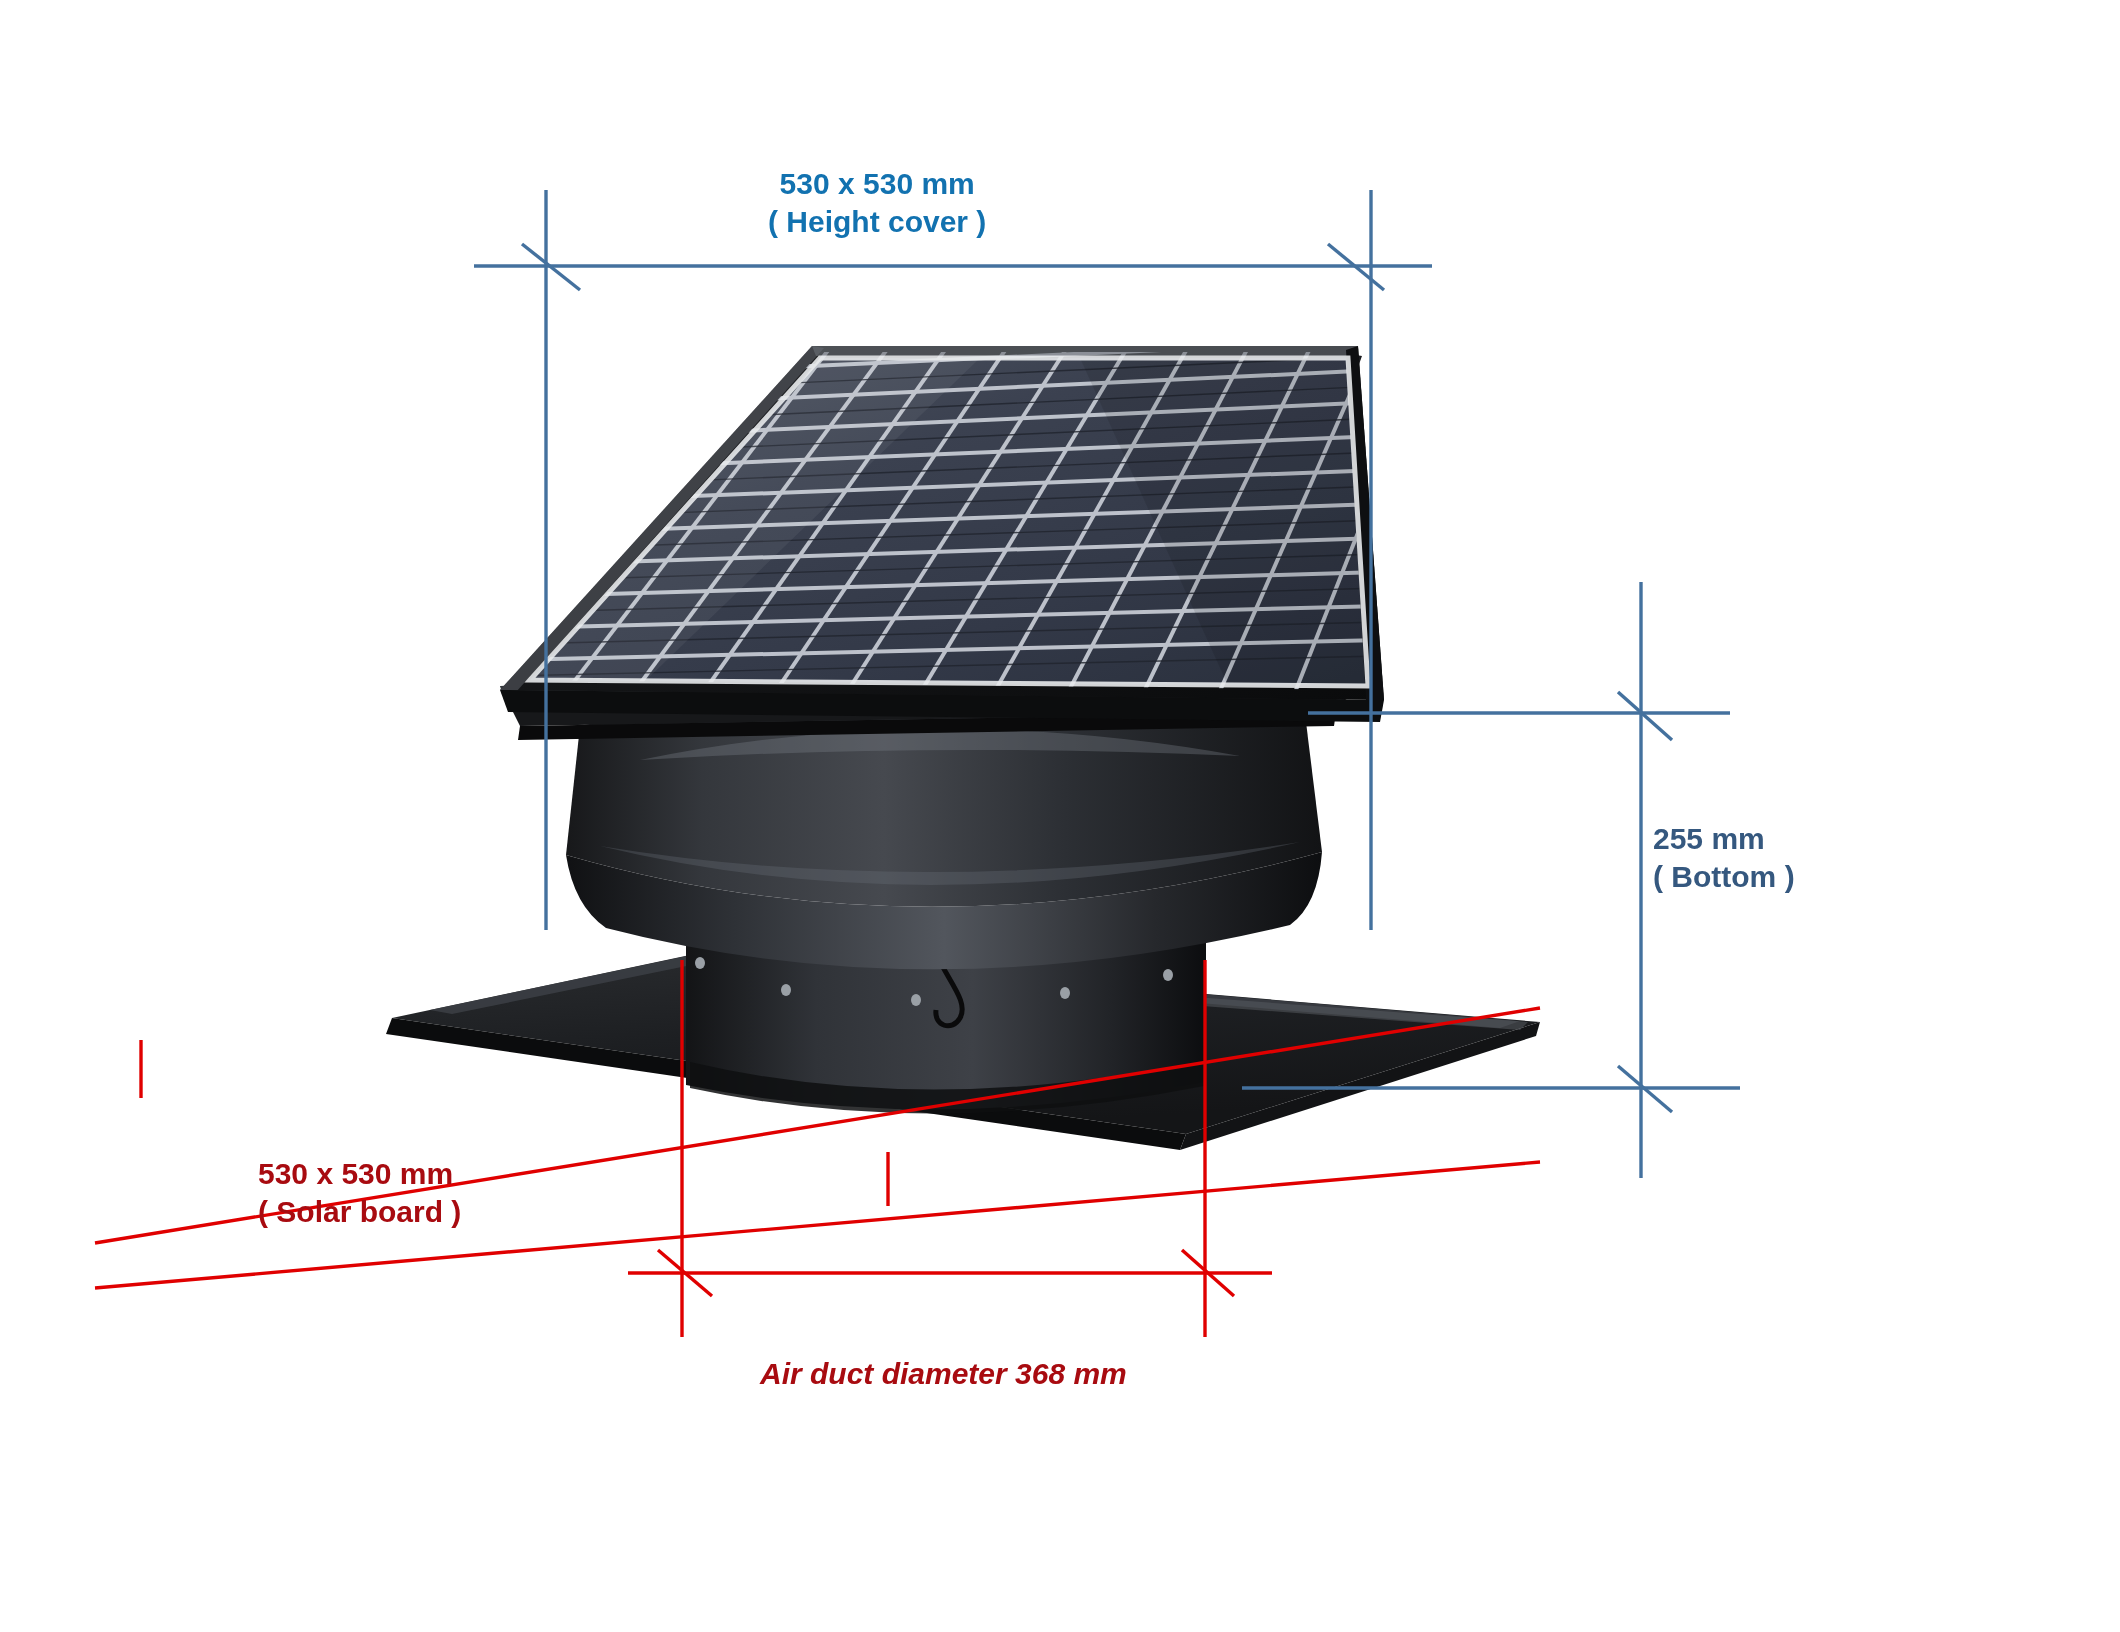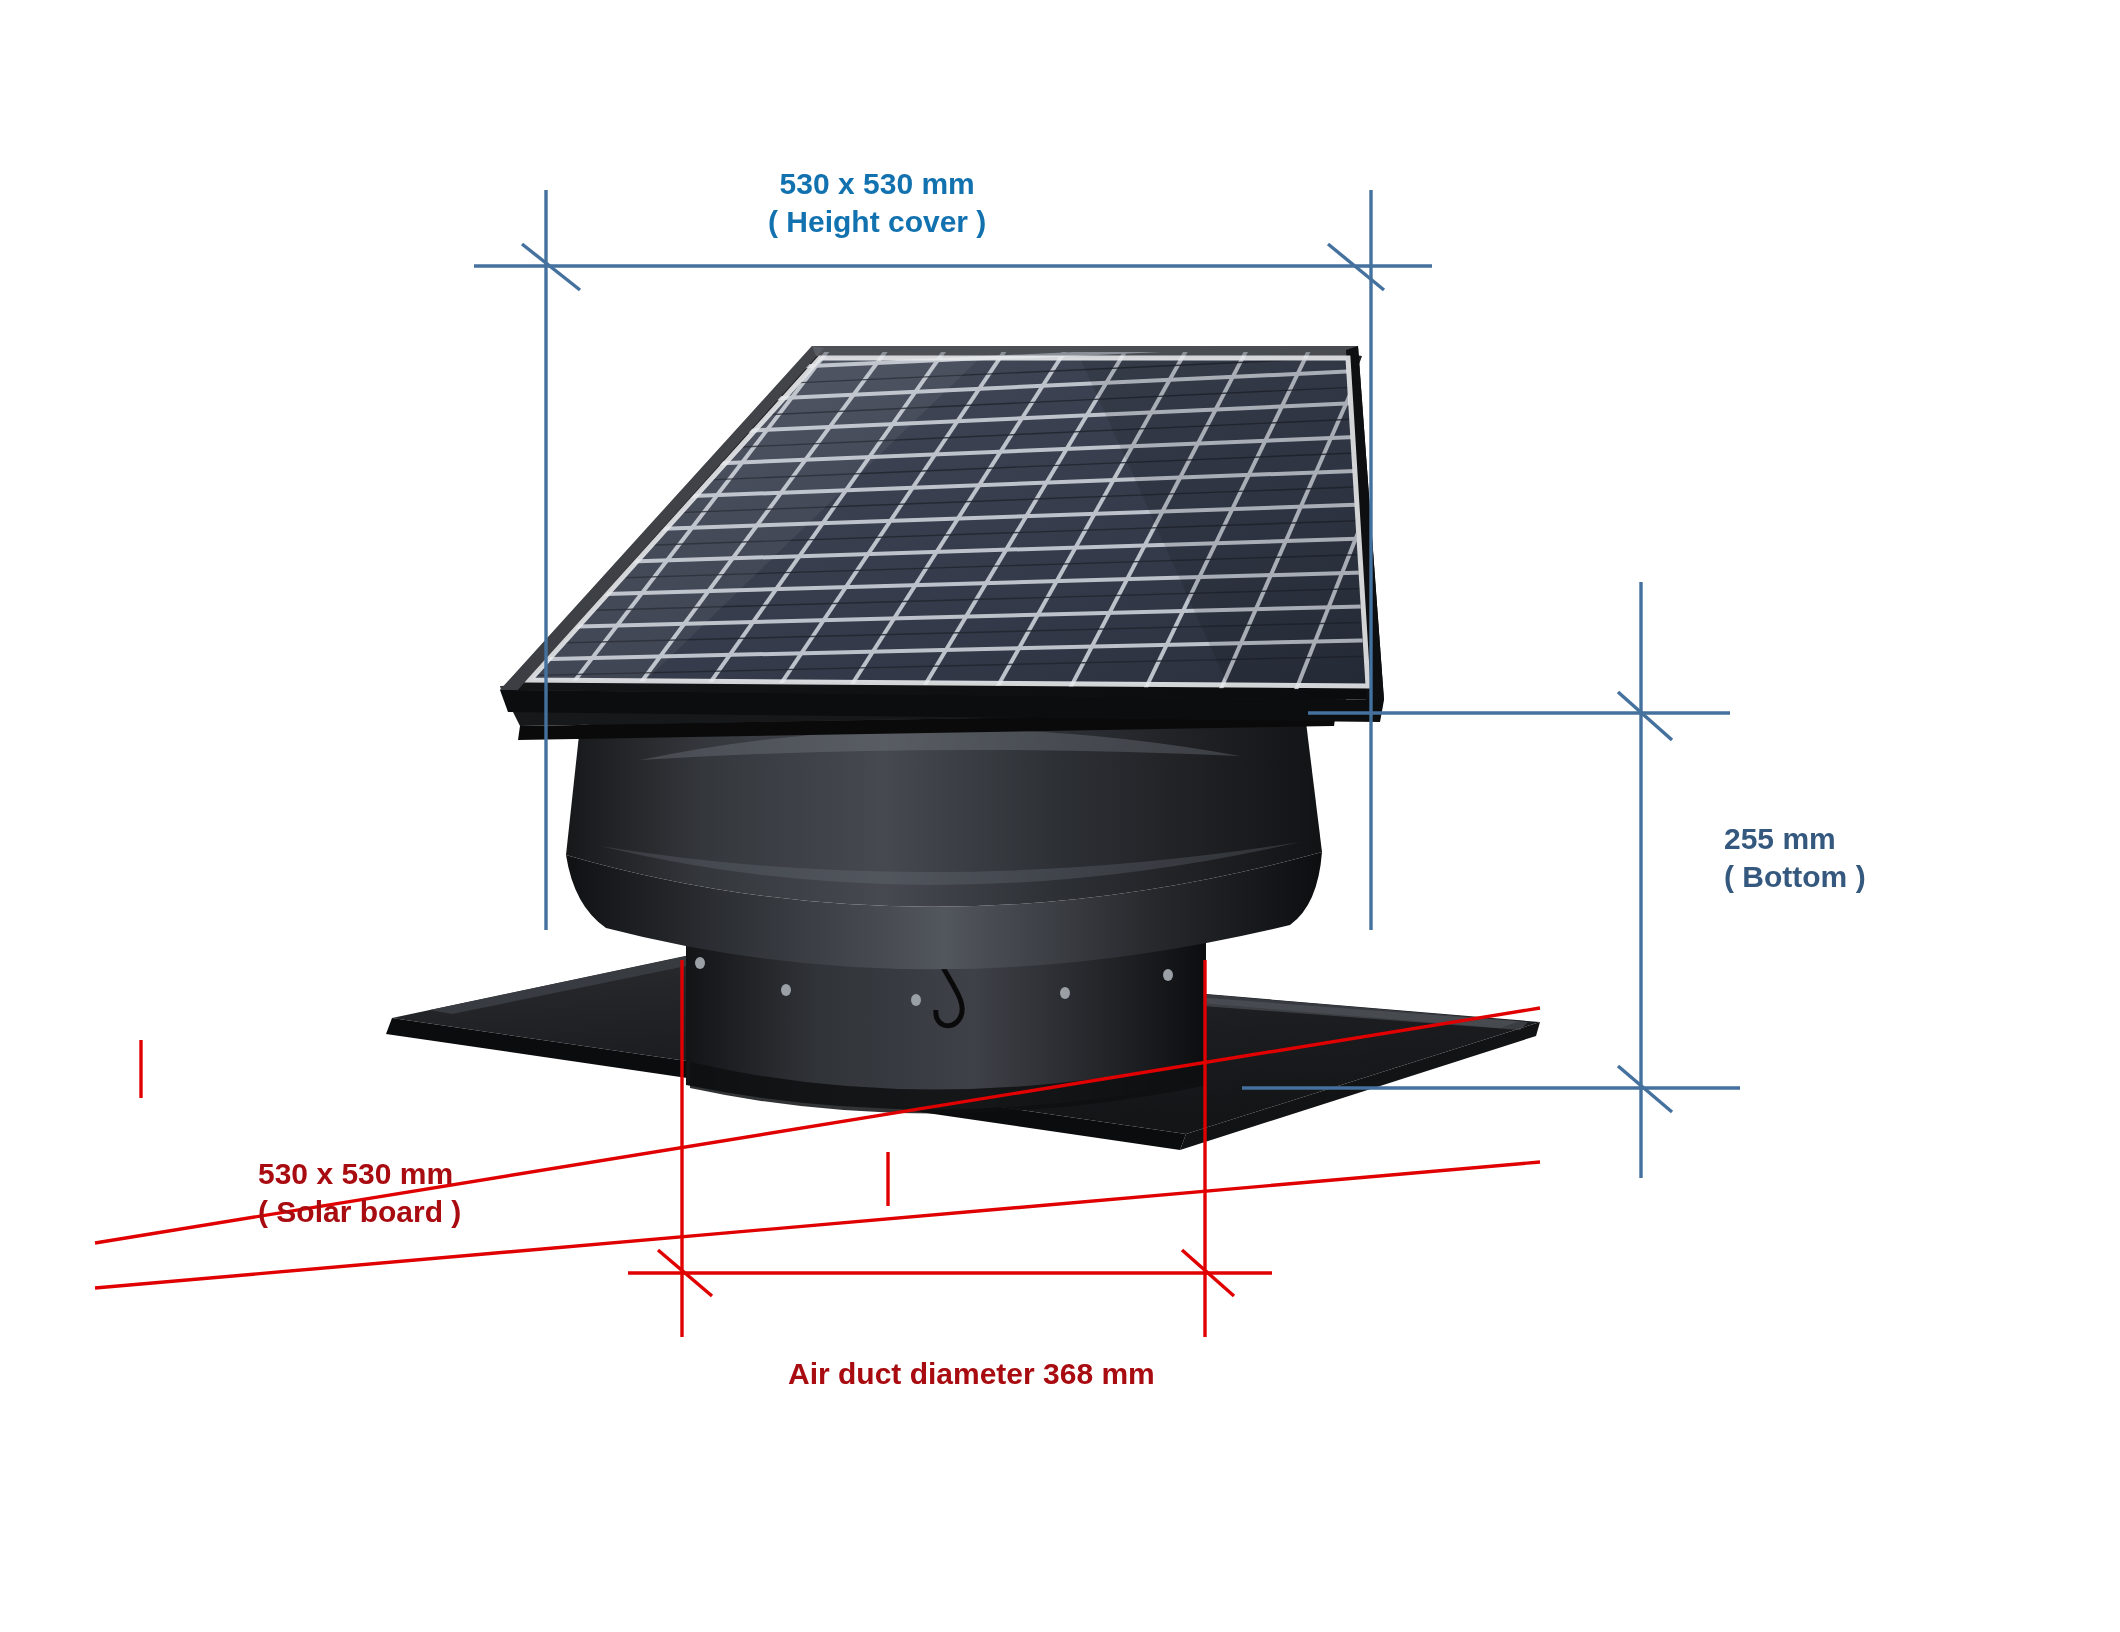--- a/index.html
+++ b/index.html
@@ -44,23 +44,23 @@
     font-weight: bold;
     line-height: 1.28;
     margin-top: 15px;
   }
   .dim-text.blue   { color: #1272b0; font-size: 30px; }
   .dim-text.navy   { color: #35587f; font-size: 30px; }
   .dim-text.darkred{ color: #a80b10; font-size: 30px; }
   .dim-line-1 { display: block; }
   .dim-line-2 { display: block; }
   #lbl-shroud { left: 768px; top: 150px; text-align: center; }
-  #lbl-height { left: 1724px; top: 805px; }
+  #lbl-height { left: 1653px; top: 805px; }
   #lbl-bottom { left: 258px; top: 1140px; }
-  #lbl-duct   { left: 788px; top: 1340px; }
+  #lbl-duct   { left: 760px; top: 1340px; font-style: italic; }
 </style>
 </head>
 <body>
 
 <div id="stage">
 
 
   <svg class="layer" viewBox="0 0 2120 1632" preserveAspectRatio="none">
     <defs>
       <linearGradient id="gShroudTop" x1="0" y1="0" x2="1" y2="0">

